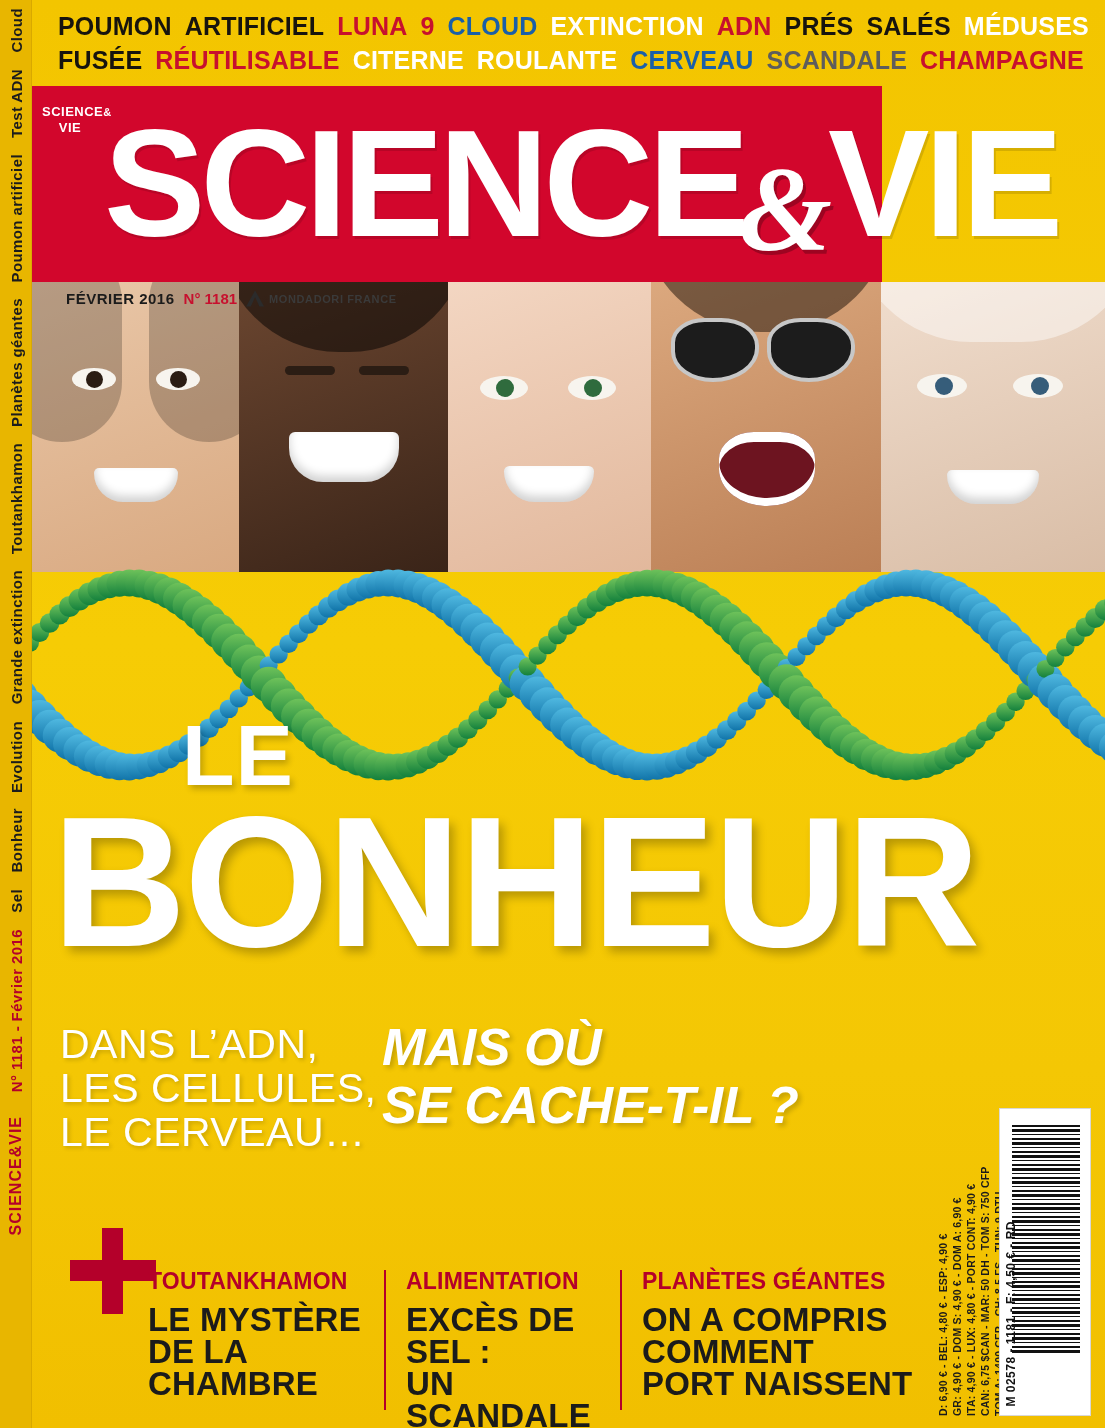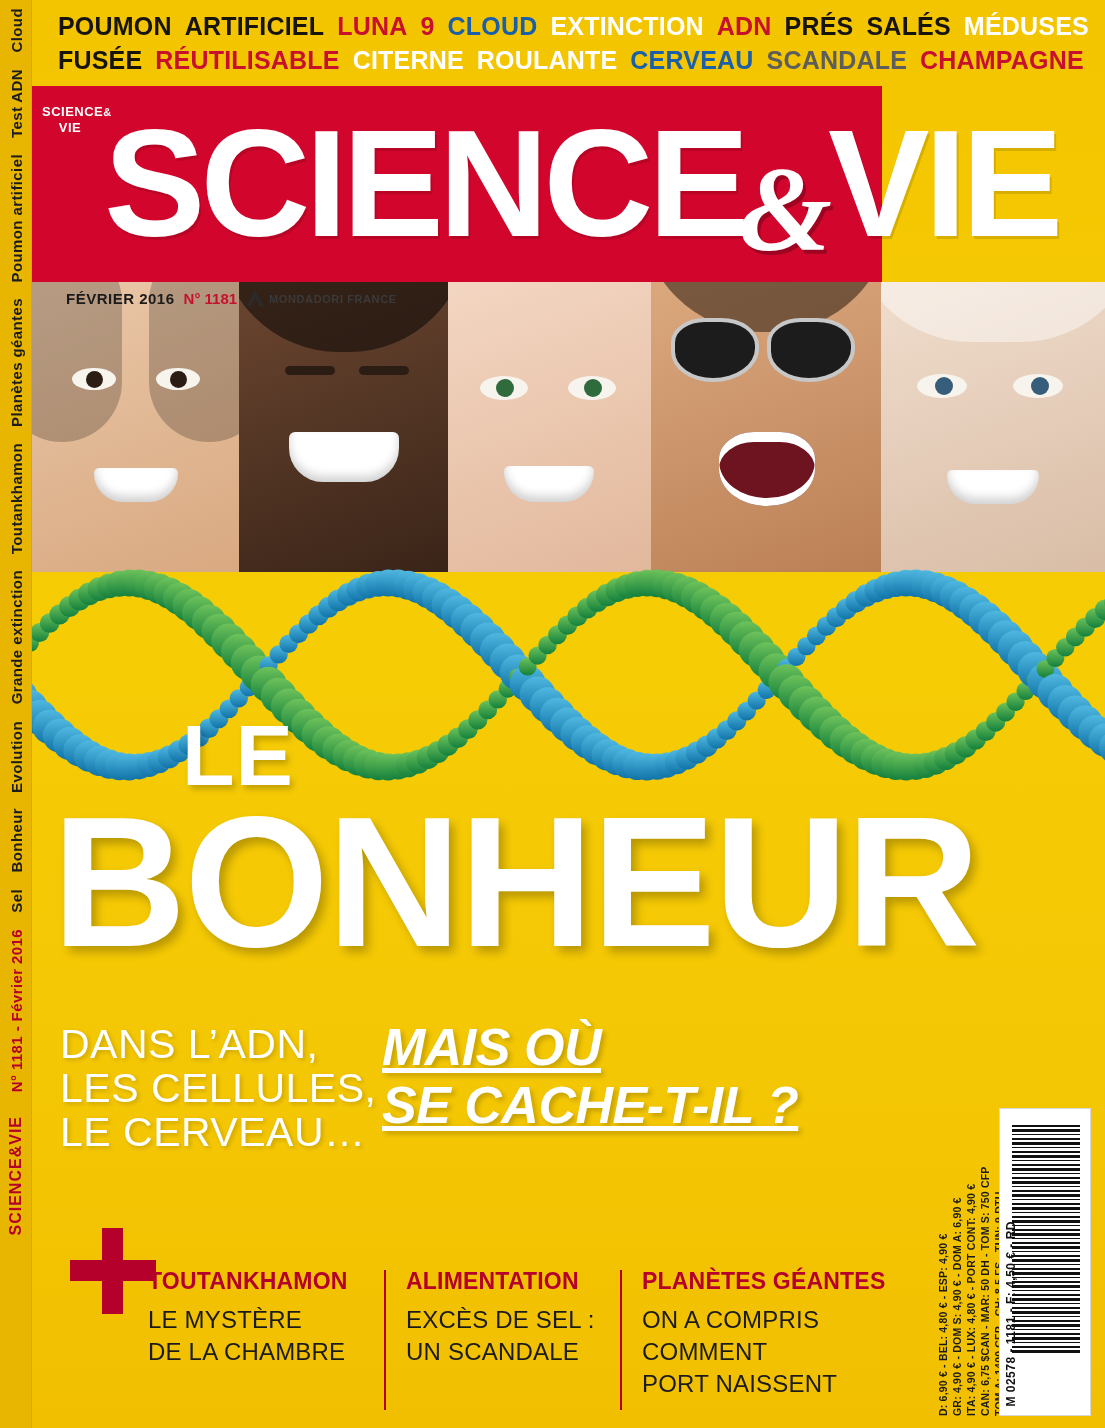--- a/index.html
+++ b/index.html
@@ -202,21 +202,20 @@
     line-height: 44px; letter-spacing: 0.5px;
     text-shadow: 2px 2px 4px rgba(0,0,0,0.18);
     z-index: 20;
   }
   .subright {
     position: absolute; left: 382px; top: 1018px;
     font-size: 52px; font-weight: 800; font-style: italic;
     color: #ffffff; line-height: 58px; letter-spacing: -0.5px;
     text-shadow: 3px 3px 5px rgba(0,0,0,0.2);
     z-index: 20;
-    text-decoration: underline;
   }
 
   
   .plus {
     position: absolute; left: 70px; top: 1228px;
     width: 86px; height: 86px; z-index: 22;
   }
   .plus:before, .plus:after {
     content: ""; position: absolute; background: #b4002a;
   }
@@ -235,21 +234,21 @@
   .bcol.c3 { width: 296px; }
   .bcol.c2:before, .bcol.c3:before {
     content: ""; position: absolute; left: -22px; top: 2px;
     width: 2px; height: 140px; background: #b4002a;
   }
   .bhead {
     font-size: 23px; font-weight: 800; color: #b4002a;
     letter-spacing: 0.2px; margin-bottom: 9px;
   }
   .btext {
-    font-size: 24px; font-weight: 400; color: #1b1b1b;
+    font-size: 33px; font-weight: 700; color: #1b1b1b;
     line-height: 32px; letter-spacing: 0.2px;
   }
 
   
   .barcode-block {
     position: absolute; right: 14px; bottom: 12px;
     width: 92px; height: 308px; z-index: 30;
     background: #ffffff;
     border: 1px solid #d8d8d8;
     display: flex; align-items: flex-start; justify-content: center;

